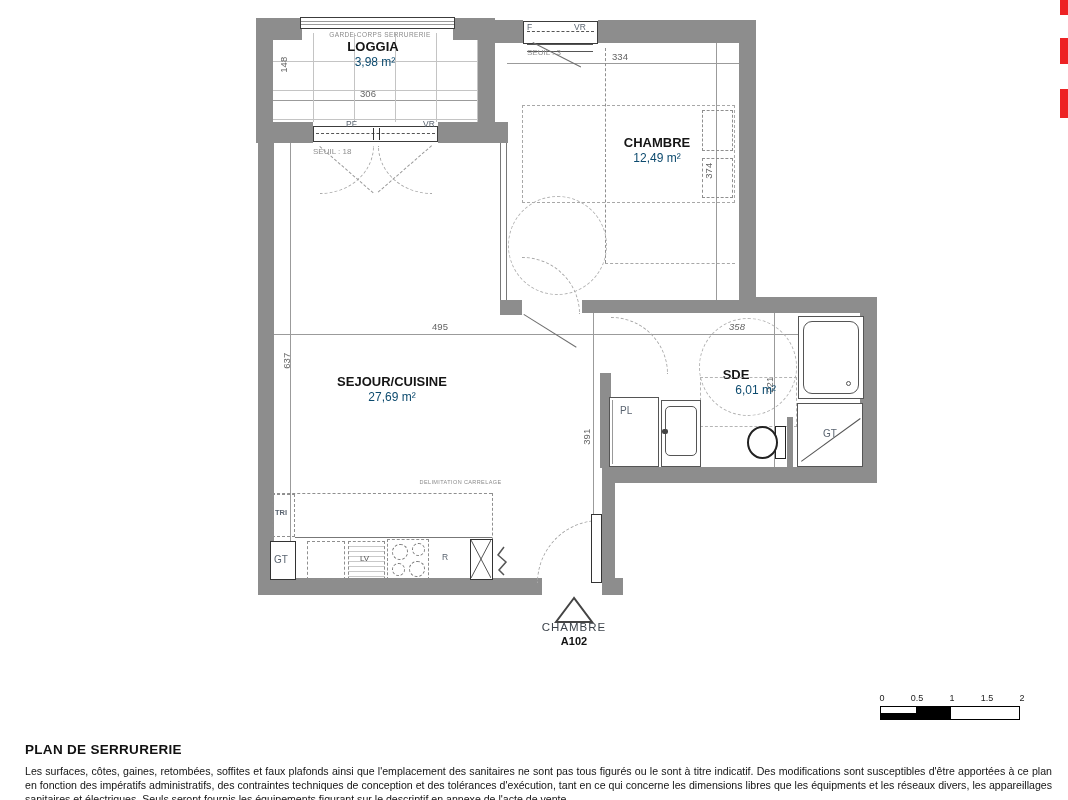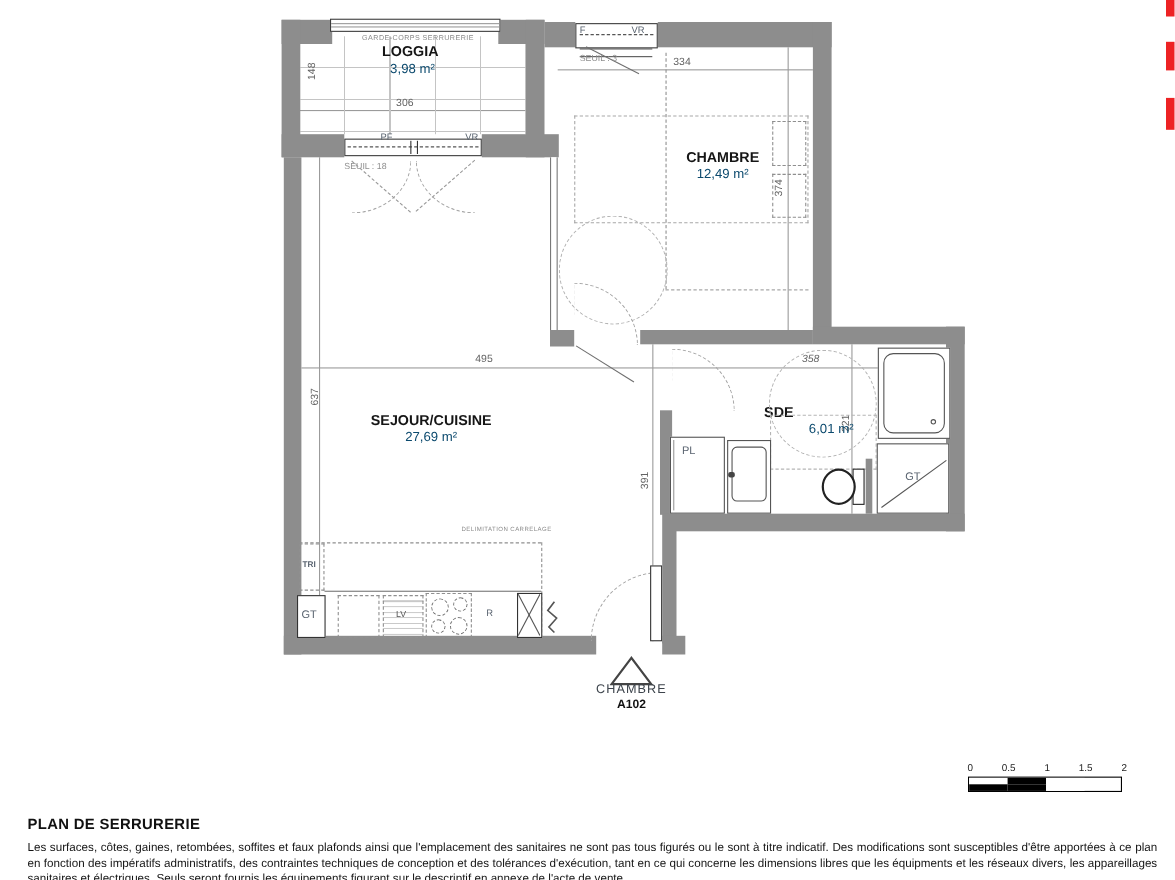--- a/index.html
+++ b/index.html
@@ -106,21 +106,21 @@
   <div class="abs wall" style="left:613px;top:467px;width:264px;height:16px;"></div>
   <div class="abs wall" style="left:600px;top:373px;width:11px;height:95px;"></div>
   <div class="abs wall" style="left:602px;top:467px;width:13px;height:118px;"></div>
   <div class="abs wall" style="left:602px;top:578px;width:21px;height:17px;"></div>
 
   <div class="abs dimlbl" style="left:410px;top:322px;width:60px;">495</div>
   <div class="abs dimlbl" style="left:707px;top:322px;width:60px;font-style:italic;">358</div>
   <div class="abs dimlbl vrot" style="left:755px;top:380px;width:30px;">221</div>
   <div class="abs dimlbl vrot" style="left:572px;top:432px;width:30px;">391</div>
 
-  <div class="abs room-name" style="left:673px;top:368px;width:70px;">SDE</div>
+  <div class="abs room-name" style="left:701px;top:368px;width:70px;">SDE</div>
   <div class="abs room-area" style="left:696px;top:384px;width:80px;text-align:right;">6,01 m²</div>
 
   <div class="abs arc" style="left:611px;top:317px;width:57px;height:57px;border:none;border-top:1px dashed #a8a8a8;border-right:1px dashed #a8a8a8;border-top-right-radius:100%;"></div>
   <div class="abs dashed" style="left:699px;top:318px;width:98px;height:98px;border-radius:50%;border-color:#b5b5b5;"></div>
   <div class="abs dashed" style="left:700px;top:377px;width:97px;height:50px;border-color:#b5b5b5;"></div>
 
   <div class="abs solidbox" style="left:798px;top:316px;width:66px;height:83px;border-color:#555;"></div>
   <div class="abs" style="left:803px;top:321px;width:56px;height:73px;border:1px solid #555;border-radius:9px;"></div>
   <div class="abs" style="left:846px;top:381px;width:5px;height:5px;border:1px solid #555;border-radius:50%;"></div>
 

